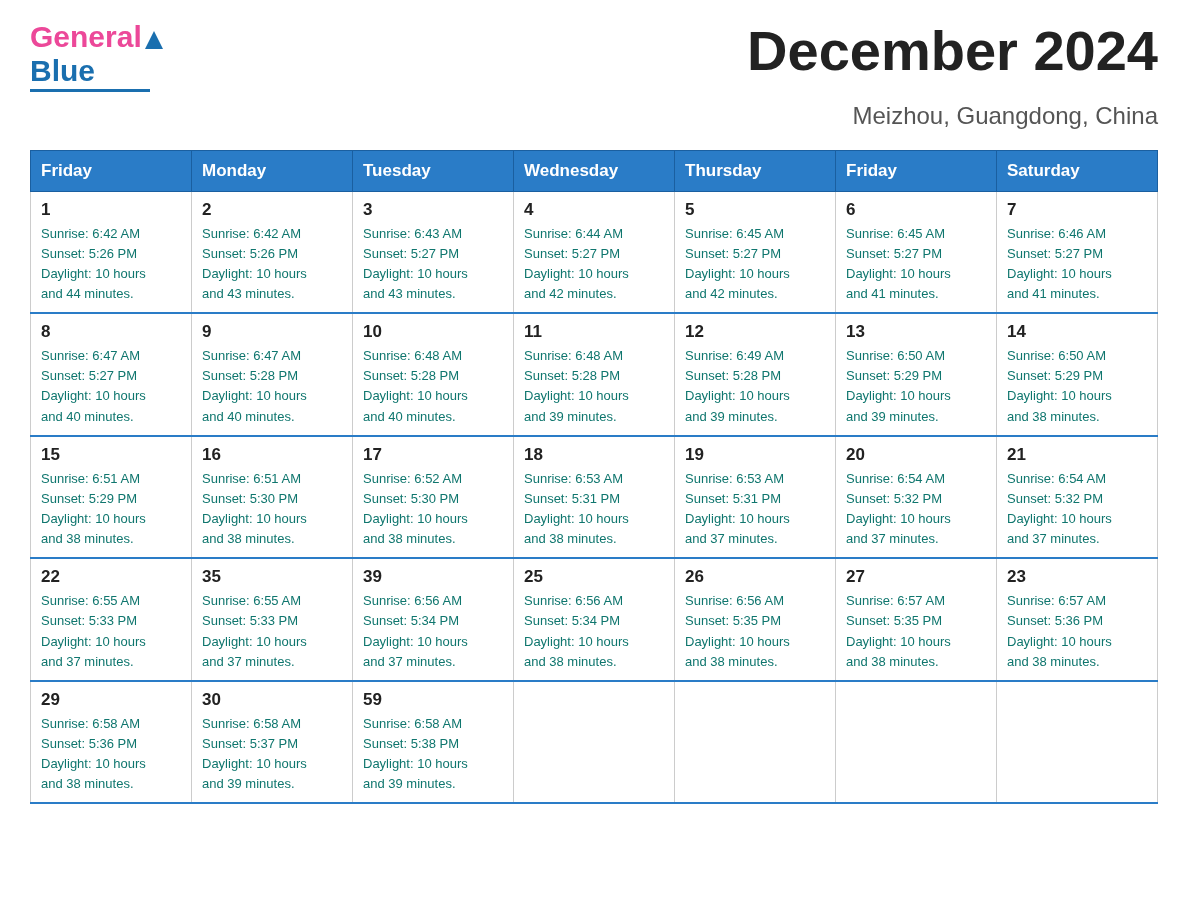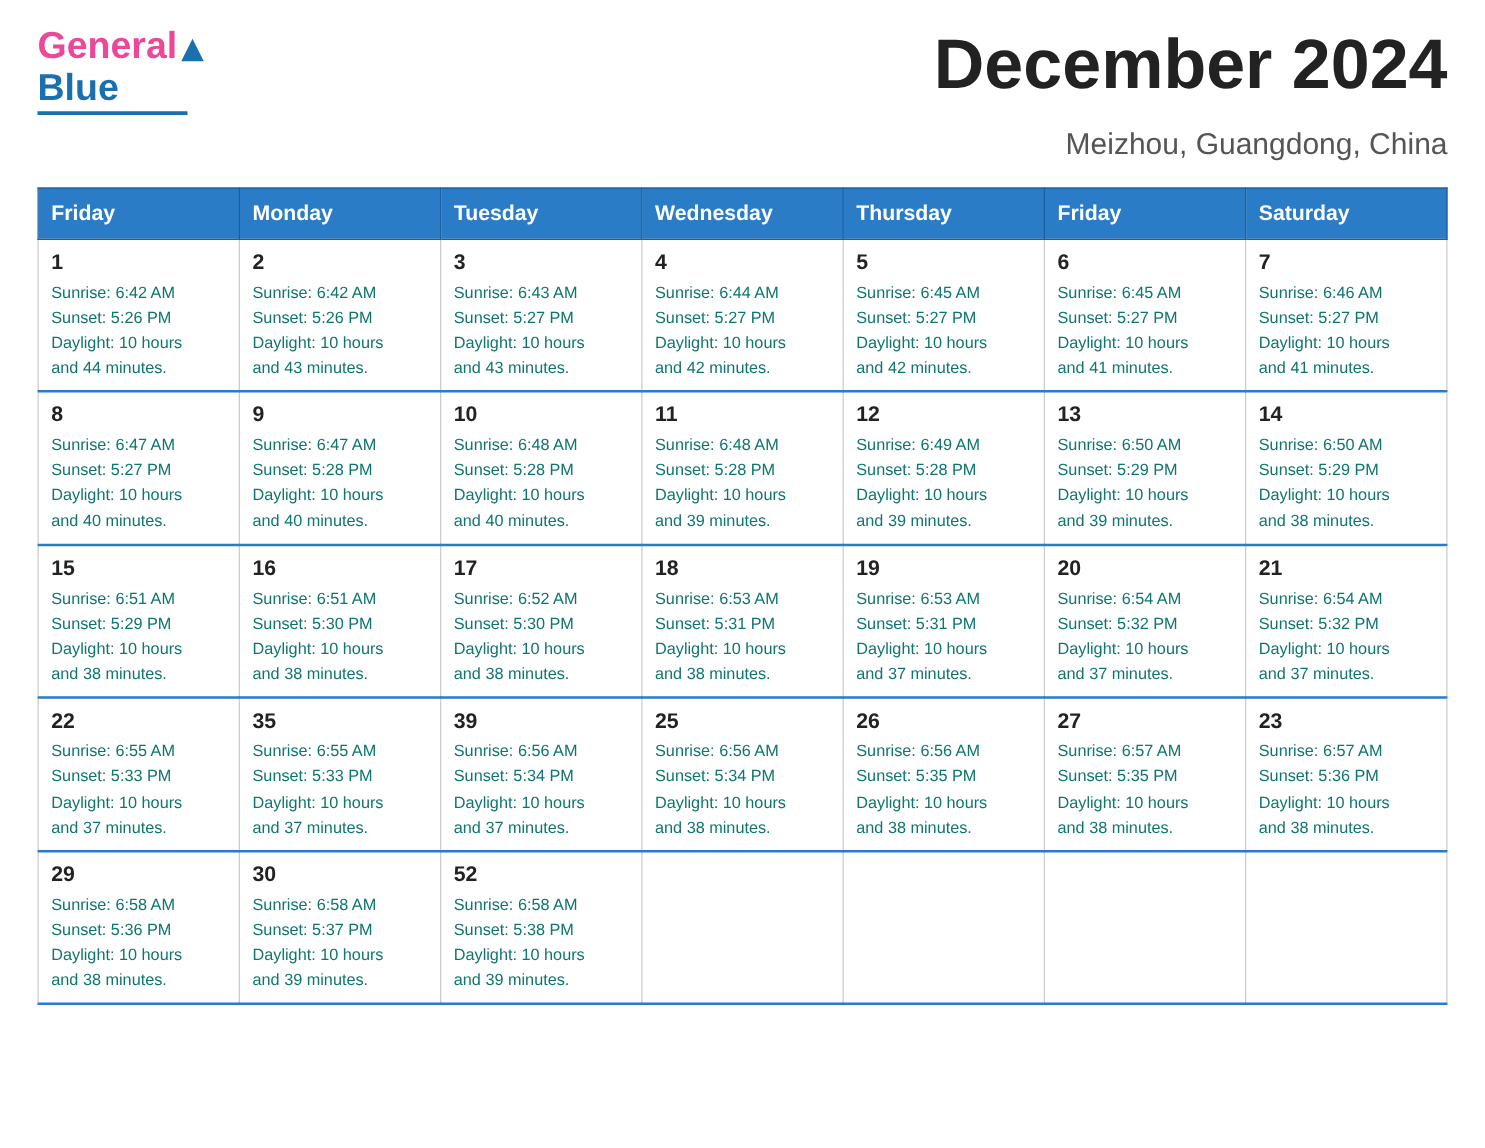--- a/index.html
+++ b/index.html
@@ -237,21 +237,21 @@
       <tr>
         <td>
           <span class="day-number">29</span>
           <div class="day-info">Sunrise: 6:58 AM<br>Sunset: 5:36 PM<br>Daylight: 10 hours<br>and 38 minutes.</div>
         </td>
         <td>
           <span class="day-number">30</span>
           <div class="day-info">Sunrise: 6:58 AM<br>Sunset: 5:37 PM<br>Daylight: 10 hours<br>and 39 minutes.</div>
         </td>
         <td>
-          <span class="day-number">52</span>
+          <span class="day-number">59</span>
           <div class="day-info">Sunrise: 6:58 AM<br>Sunset: 5:38 PM<br>Daylight: 10 hours<br>and 39 minutes.</div>
         </td>
         <td class="empty-cell"></td>
         <td class="empty-cell"></td>
         <td class="empty-cell"></td>
         <td class="empty-cell"></td>
       </tr>
     </tbody>
 </table>
 

